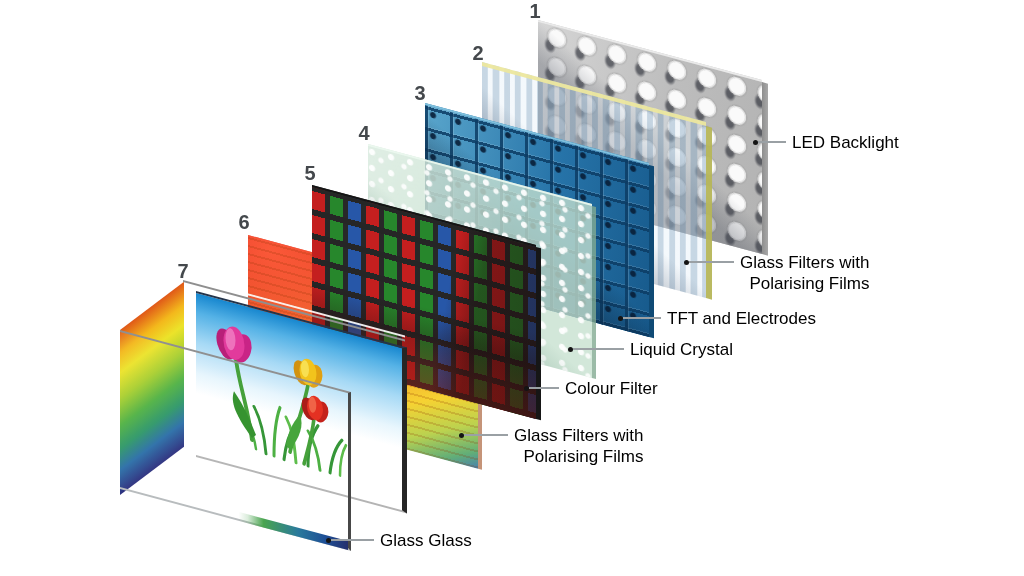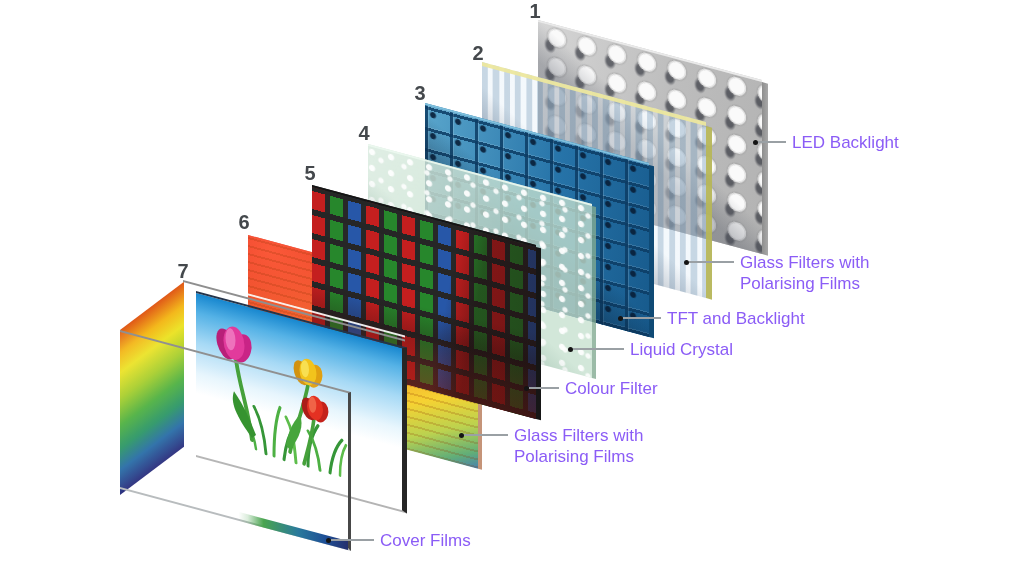--- a/index.html
+++ b/index.html
@@ -95,21 +95,21 @@
       background:linear-gradient(to right,transparent 0 52%,rgba(73,164,79,.2) 56%,#49a44f 63%,#2a7a9c 78%,#1e4f96 90%,#25306e 100%);}
 
   
   .num{position:absolute;z-index:20;transform:translate(-50%,-50%);
        font-size:20px;font-weight:700;color:#44484c;}
 
   
   .callout{position:absolute;z-index:20;display:flex;align-items:flex-start;}
   .dot{width:5px;height:5px;border-radius:50%;background:#141414;margin-top:8px;flex:none;}
   .cline{height:2px;background:#9aa0a4;margin-top:9px;flex:none;}
-  .ctext{margin-left:6px;font-size:17px;line-height:21px;color:#8b5cf6;white-space:pre-line;}
+  .ctext{margin-left:6px;font-size:17px;line-height:21px;color:#000000;white-space:pre-line;text-align:right;}
 </style>
 </head>
 <body>
 
 <div class="stage">
 
   <div class="panel p1"></div>
   <div class="panel p2"></div>
   <div class="panel p3"></div>
   <div class="panel p4"></div>
@@ -184,37 +184,37 @@
   </div>
   <div class="callout" style="left:684px;top:252px">
     <span class="dot"></span>
     <span class="cline" style="width:45px"></span>
     <span class="ctext">Glass Filters with
 Polarising Films</span>
   </div>
   <div class="callout" style="left:618px;top:308px">
     <span class="dot"></span>
     <span class="cline" style="width:38px"></span>
-    <span class="ctext">TFT and Backlight</span>
+    <span class="ctext">TFT and Electrodes</span>
   </div>
   <div class="callout" style="left:524px;top:378px">
     <span class="dot"></span>
     <span class="cline" style="width:30px"></span>
     <span class="ctext">Colour Filter</span>
   </div>
   <div class="callout" style="left:568px;top:339px">
     <span class="dot"></span>
     <span class="cline" style="width:51px"></span>
     <span class="ctext">Liquid Crystal</span>
   </div>
   <div class="callout" style="left:459px;top:425px">
     <span class="dot"></span>
     <span class="cline" style="width:44px"></span>
     <span class="ctext">Glass Filters with
 Polarising Films</span>
   </div>
   <div class="callout" style="left:326px;top:530px">
     <span class="dot"></span>
     <span class="cline" style="width:43px"></span>
-    <span class="ctext">Cover Films</span>
+    <span class="ctext">Glass Glass</span>
   </div>
 
 </div>
 
 </body></html>

